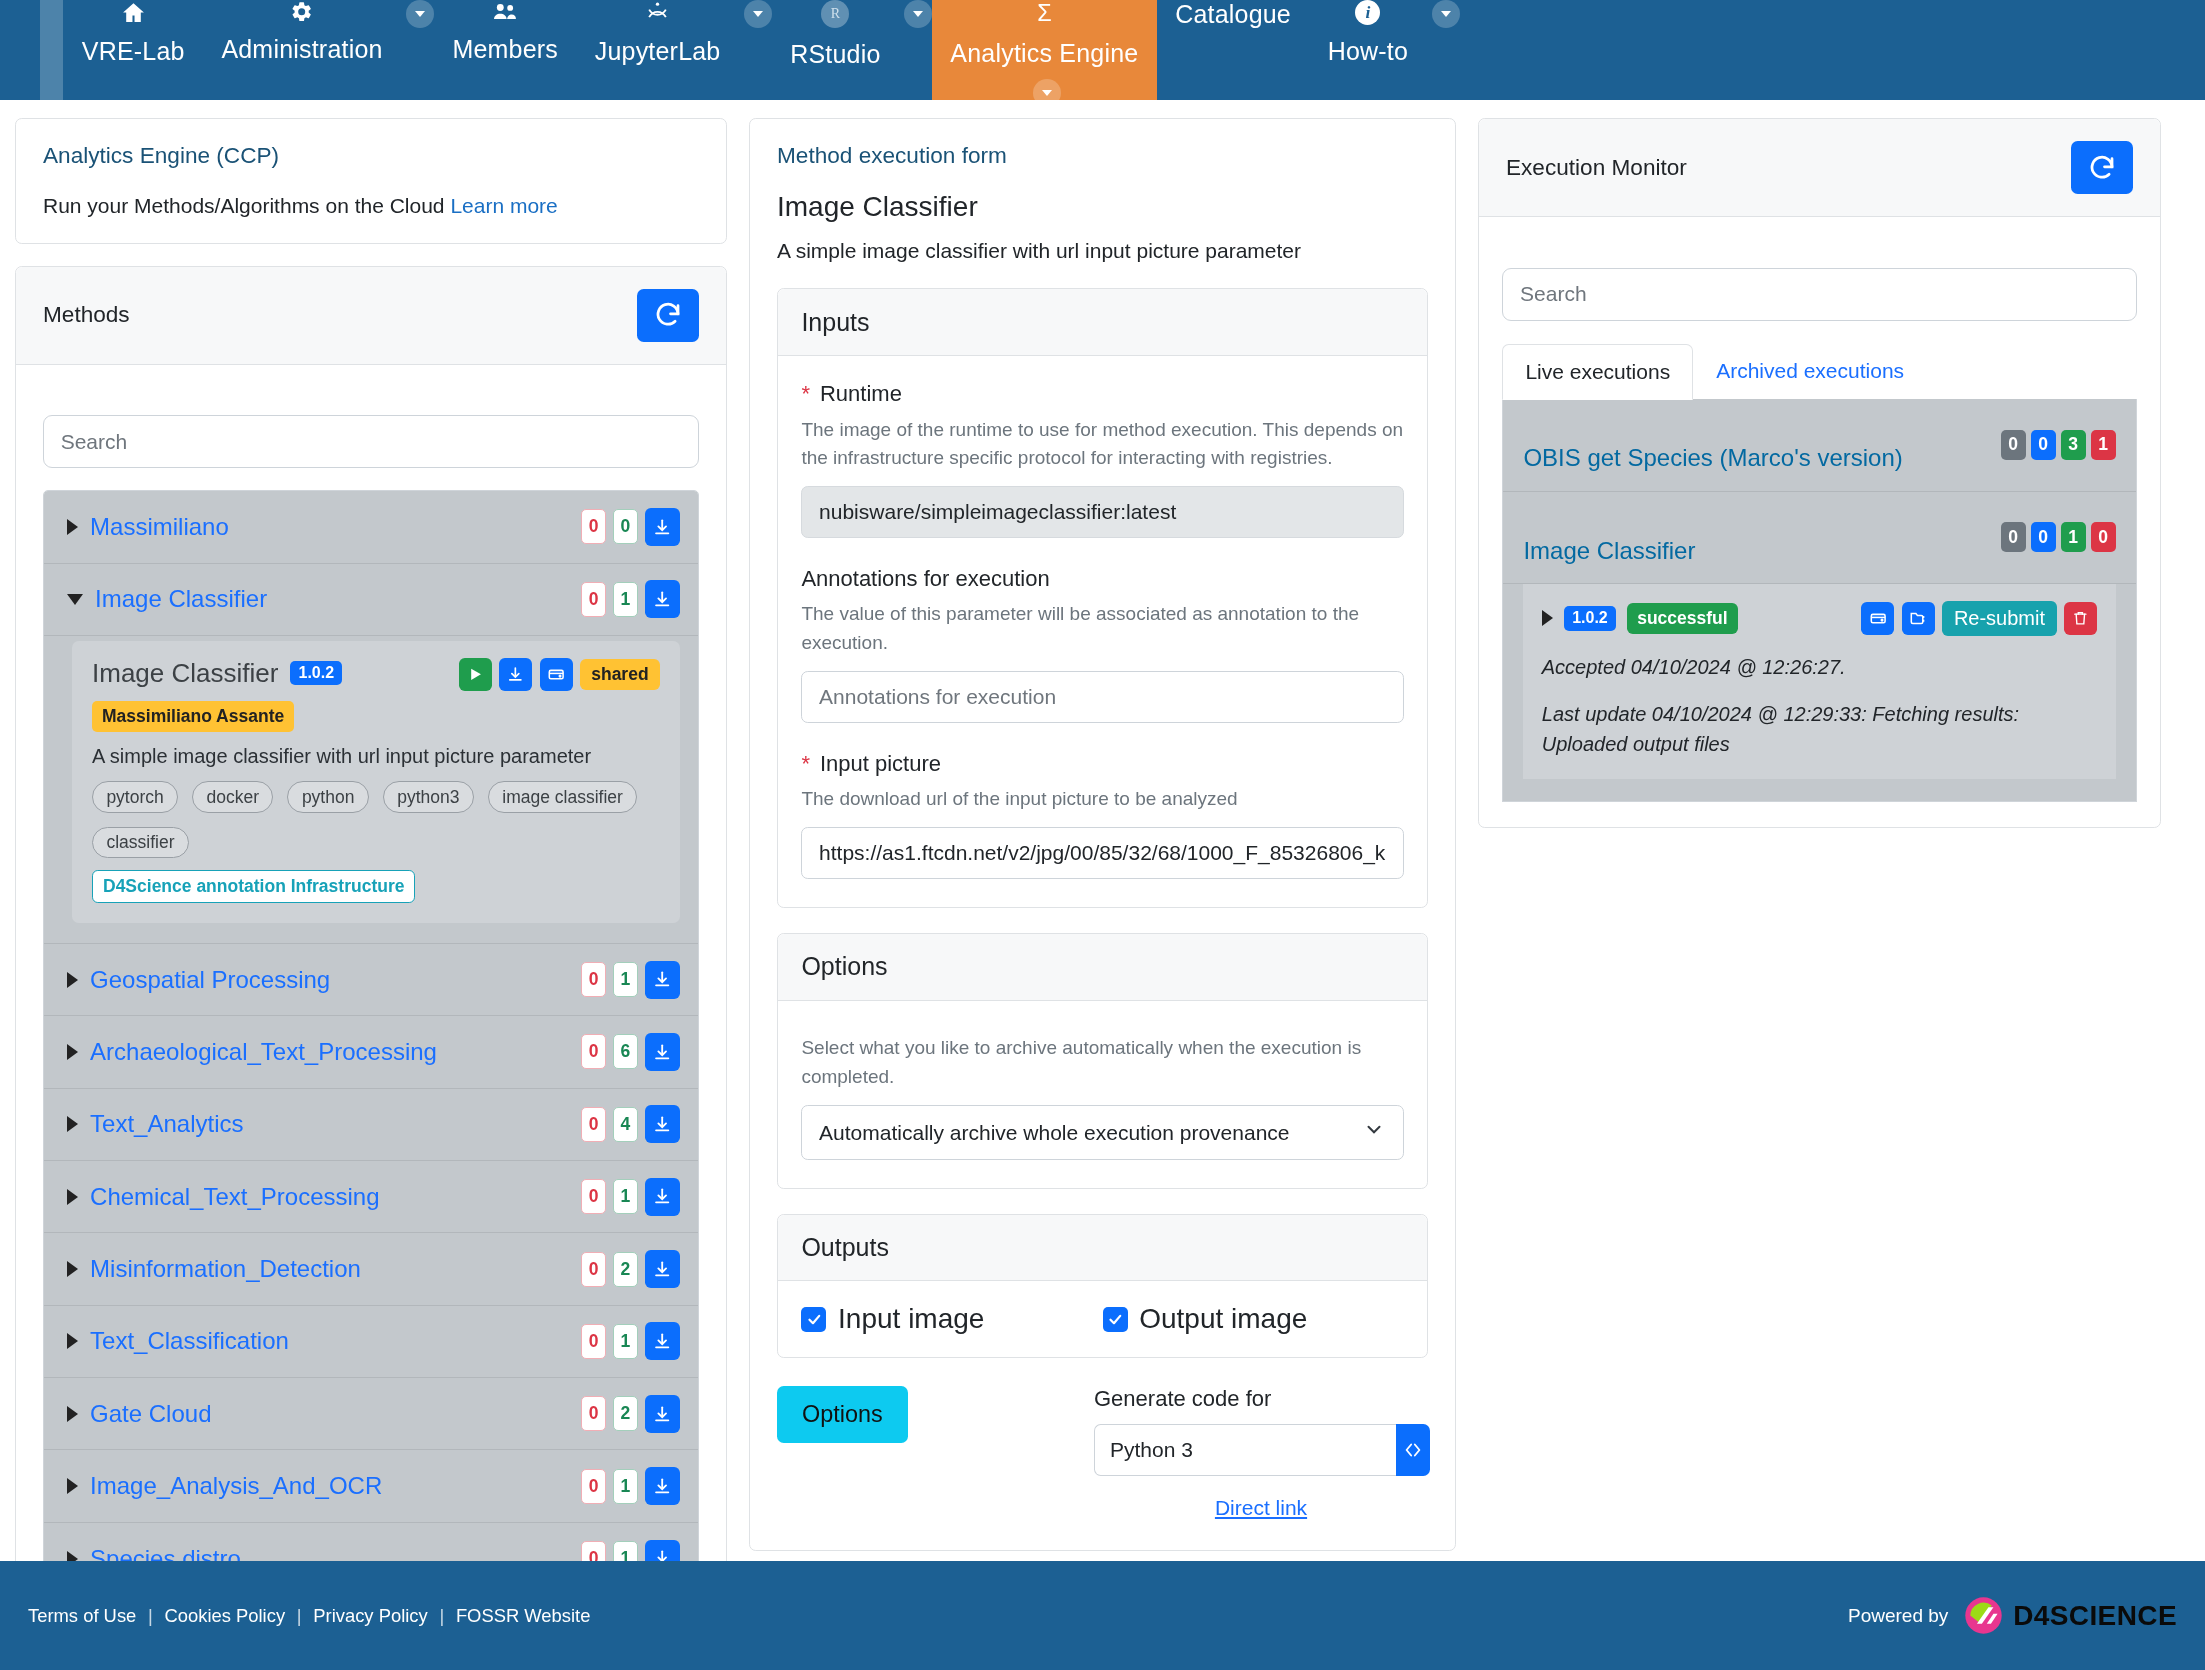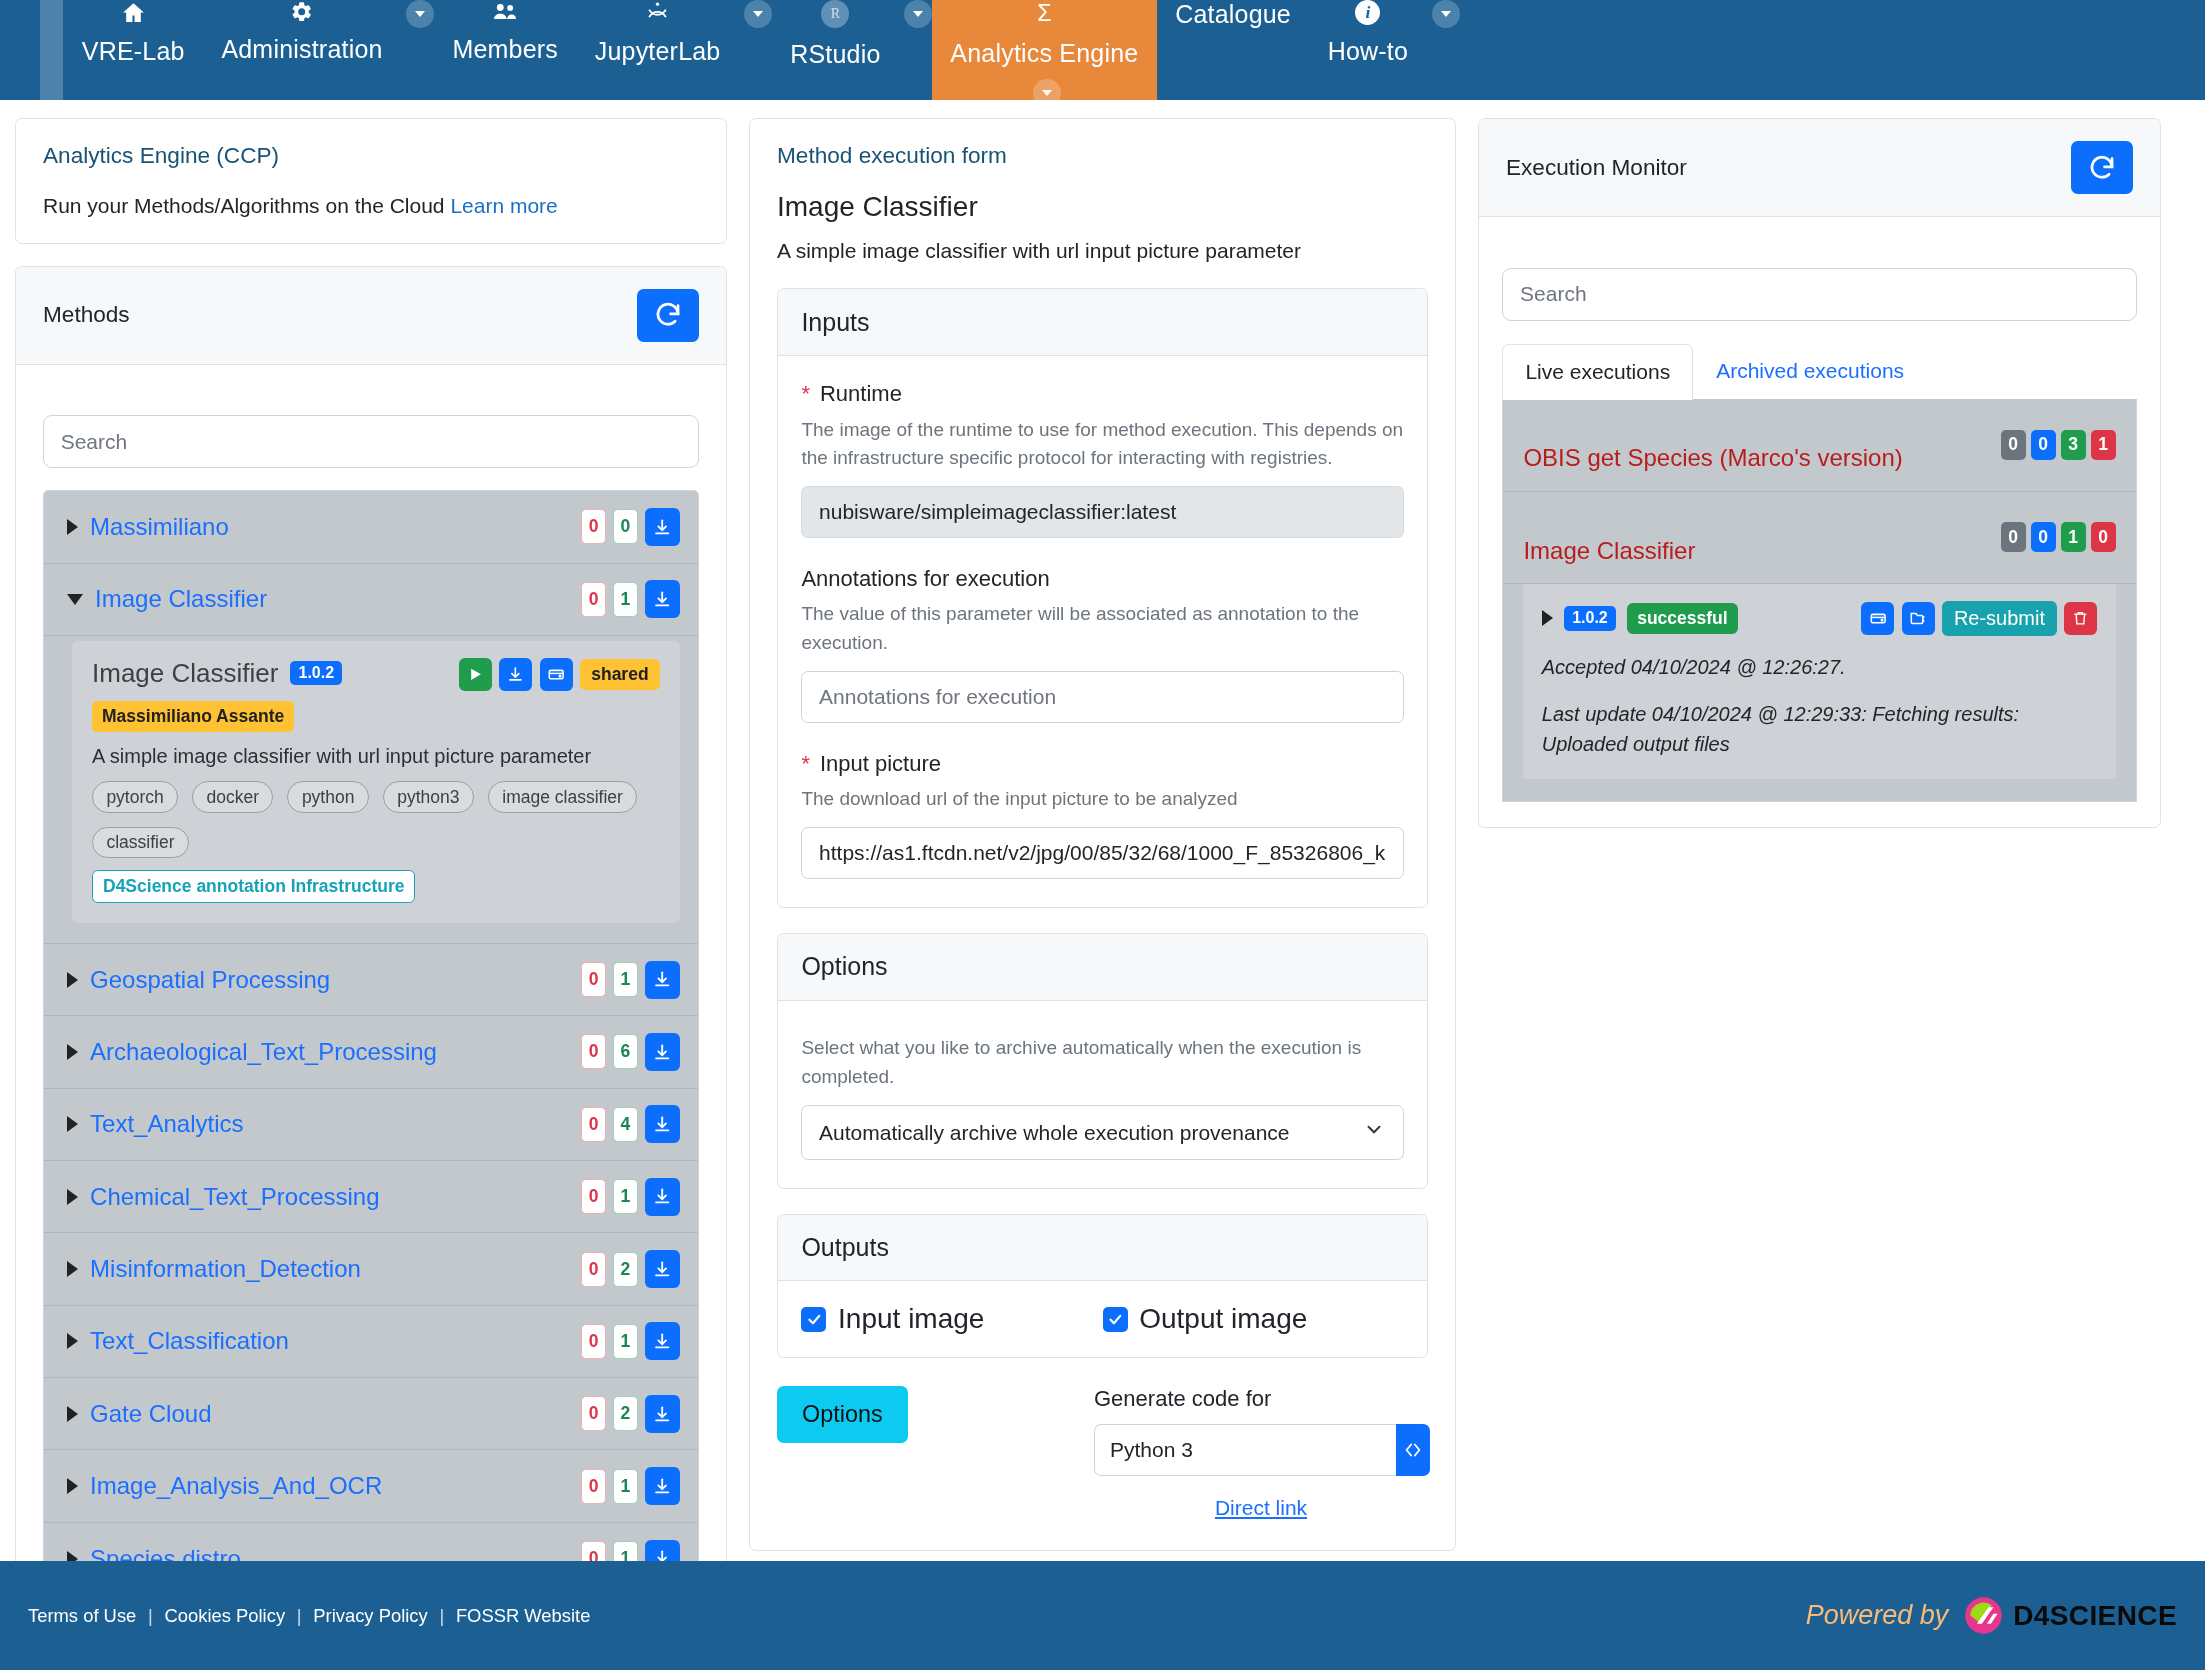--- a/index.html
+++ b/index.html
@@ -277,21 +277,21 @@
     border-color:#dfe2e5; border-bottom-color:#ffffff;
     margin-bottom:-0.8px;
   }
   .tab.inactive { color:#1a6fff; }
   .exec-list { border:0.8px solid #cfd4d9; border-top:none; }
   .exec-group {
     background:#c3c8cc; padding: 18.4px 20px;
     border-bottom:0.8px solid #b2b7bb;
     display:flex; align-items:center; justify-content:space-between;
   }
-  .exec-group-name { color:#b91c1c; font-size:24px;margin-top:27px; }
+  .exec-group-name { color:#0369a1; font-size:24px;margin-top:27px; }
   .pills { display:flex; gap:5px; }
   .pill {
     min-width:25px; height:30px; padding:0 7.5px; border-radius:5px;
     color:#ffffff; font-size:17.5px; font-weight:bold;
     display:flex; align-items:center; justify-content:center;
   }
   .exec-detail-wrap { background:#c3c8cc; padding: 0 20px 22px 20px; }
   .exec-detail { background:#ced2d6; padding: 16.7px 18.4px 20px 18.4px; }
   .ed-top { display:flex; align-items:center; justify-content:space-between; }
   .ed-left { display:flex; align-items:center; gap:11px; }
@@ -312,21 +312,21 @@
     position:absolute; left:0; bottom:0;
     width:2205px; height:109px;
     background:#1c6093;
     display:flex; align-items:center; justify-content:space-between;
     padding: 0 28px;
   }
   .f-links { display:flex; align-items:center; gap:11.7px; color:#ffffff; font-size:18.4px; }
   .f-links span.sep { opacity:.75; }
   .f-links a { color:#ffffff; text-decoration:none; }
   .powered { display:flex; align-items:center; gap:13.4px; }
-  .powered .pb { color:#fdba74; font-size:27px;font-style:italic; }
+  .powered .pb { color:#ffffff; font-size:19px; }
   .d4s { display:flex; align-items:center; gap:8.4px; }
   .d4s-word { color:#0a0a0a; font-size:28px; font-weight:bold; letter-spacing:0.4px; }
 </style>
 </head>
 <body>
 
 <div class="navbar">
   <div class="nav-home"></div>
   <div class="nav-item">
     <span class="nav-glyph">

